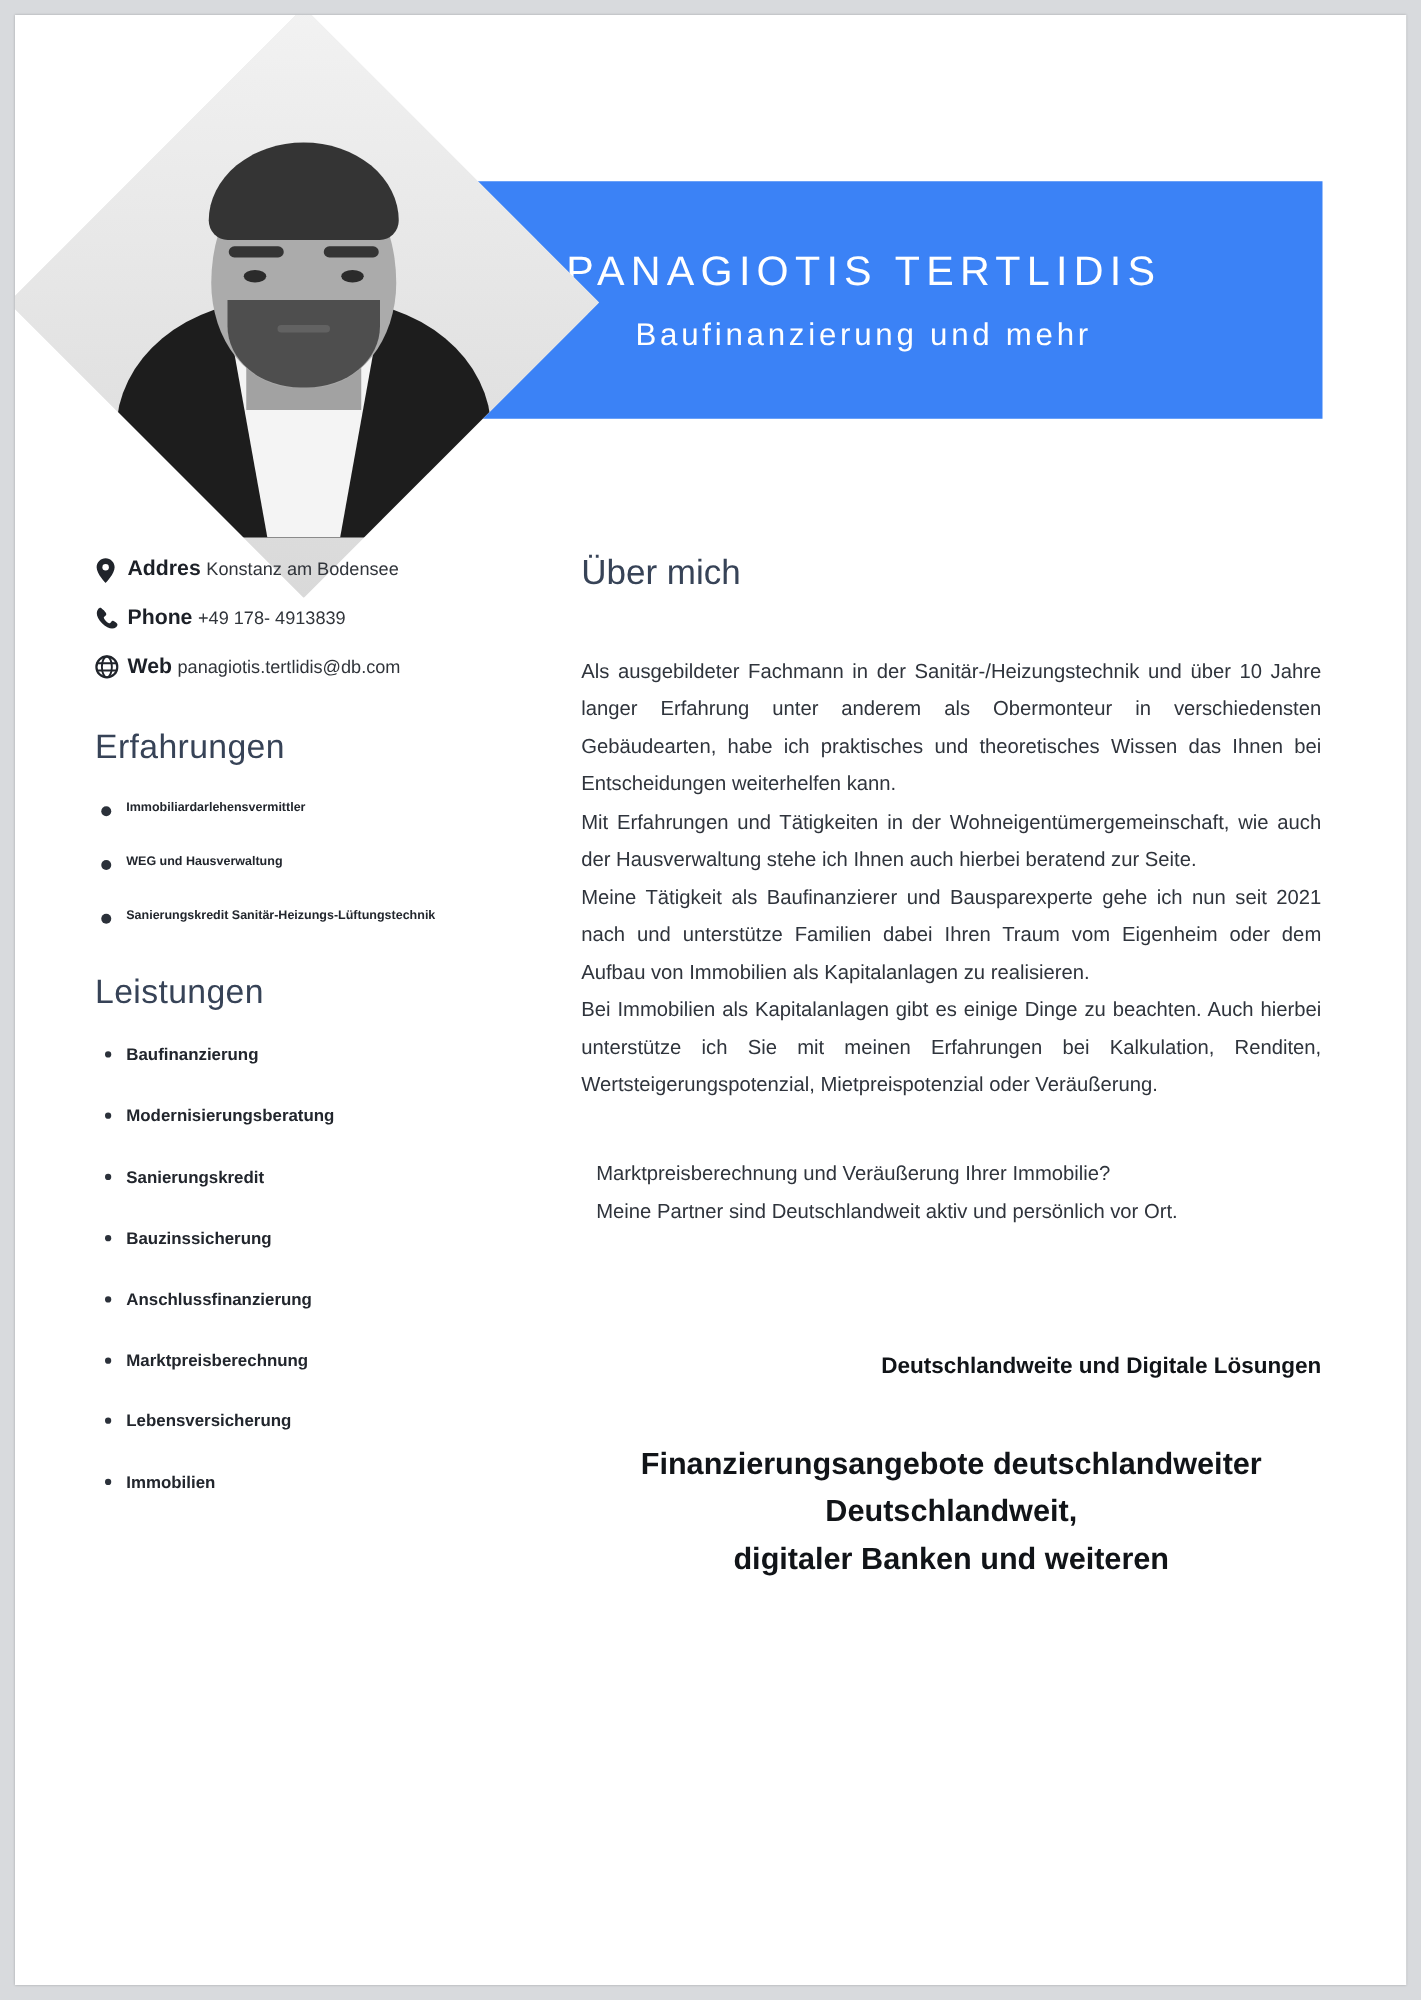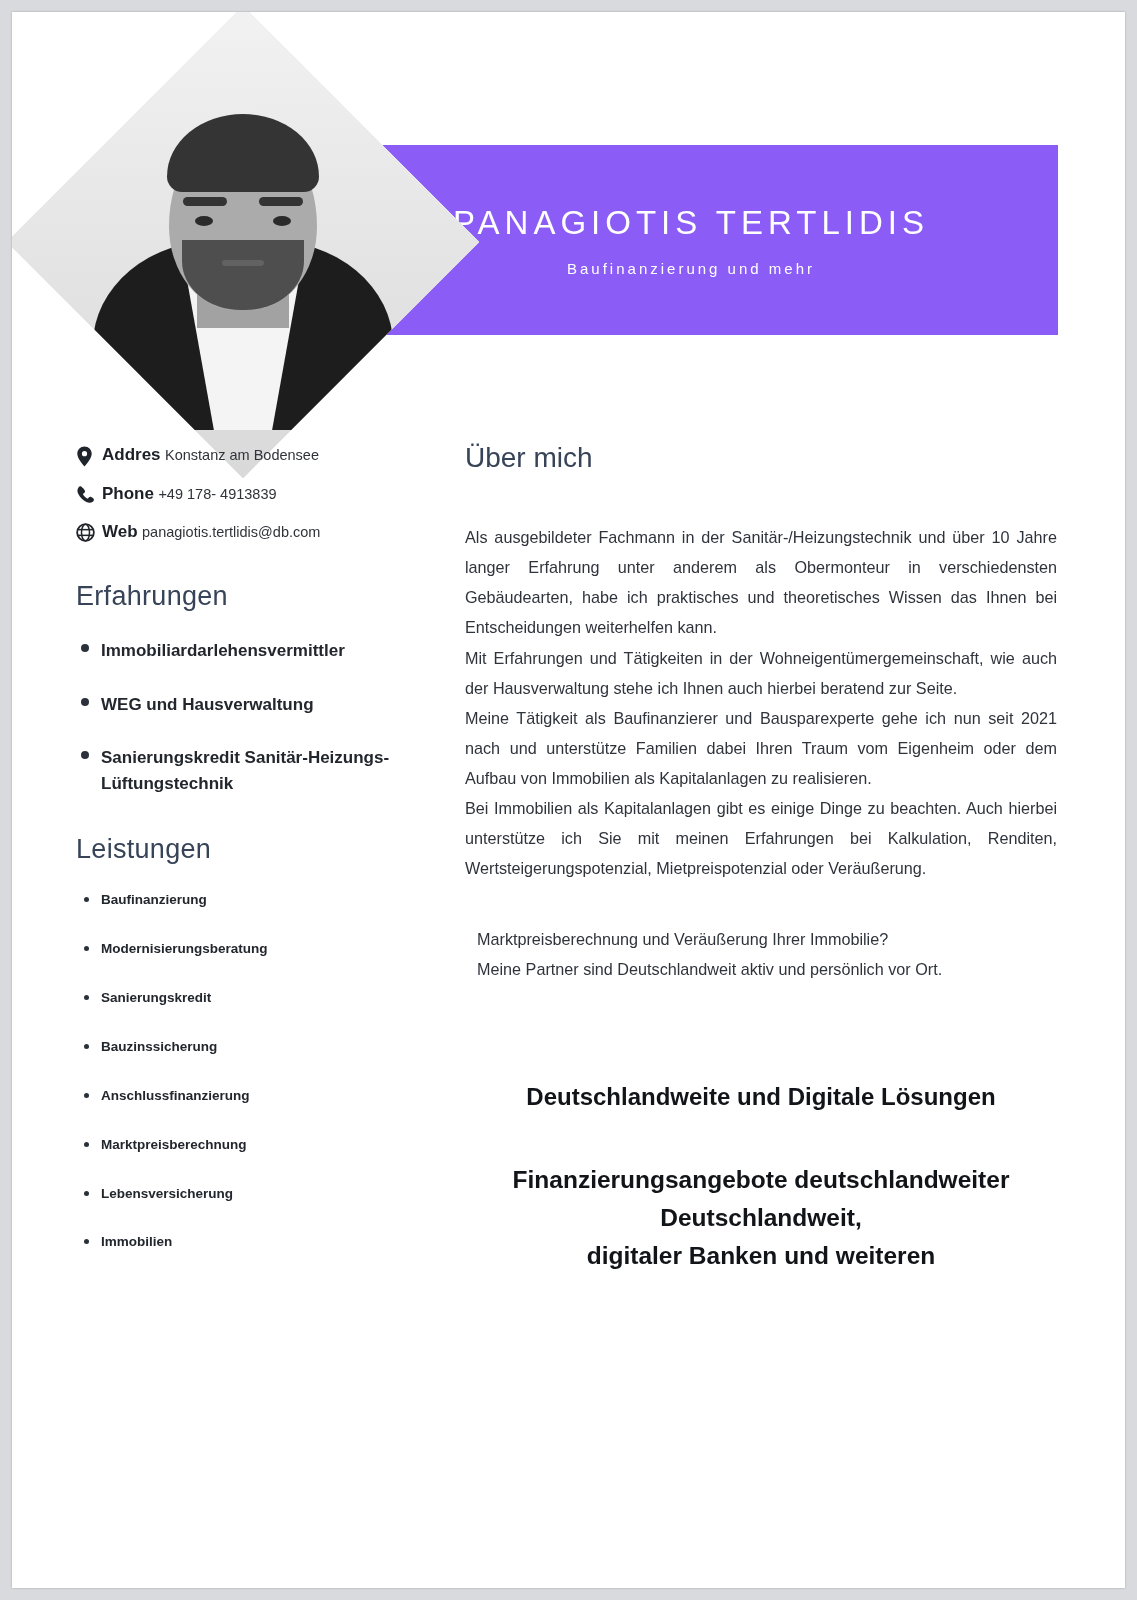--- a/index.html
+++ b/index.html
@@ -34,37 +34,37 @@
     top: 0;
     width: 100%;
     height: 410px;
   }
   .header-bar {
     position: absolute;
     left: 312px;
     top: 133px;
     width: 734px;
     height: 190px;
-    background: #8b5cf6;
+    background: #3b82f6;
     display: flex;
     flex-direction: column;
     align-items: center;
     justify-content: center;
   }
   .header-name {
     color: #ffffff;
     font-size: 33px;
     letter-spacing: 5px;
     font-weight: 400;
     margin: 0 0 18px 0;
     text-align: center;
   }
   .header-sub {
     color: #ffffff;
-    font-size: 15px;
+    font-size: 25px;
     letter-spacing: 3px;
     font-weight: 400;
     margin: 0;
     text-align: center;
   }
 
   
   .photo-wrap {
     position: absolute;
     left: 64px;
@@ -228,21 +228,21 @@
   }
   .exp-list, .serv-list {
     list-style: none;
     margin: 0;
     padding: 0;
   }
   .exp-list li {
     position: relative;
     padding-left: 25px;
     margin-bottom: 28px;
-    font-size: 17px;
+    font-size: 10px;
     font-weight: bold;
     color: #22262d;
     line-height: 1.5;
   }
   .exp-list li::before {
     content: "";
     position: absolute;
     left: 5px;
     top: 6px;
     width: 8px;
@@ -295,24 +295,24 @@
   .about-p2 {
     font-size: 16.2px;
     color: #2f343c;
     text-align: justify;
     line-height: 1.86;
     margin: 12px;
   }
 
   .highlight-1 {
     margin-top: 96px;
-    font-size: 24px;
+    font-size: 18px;
     font-weight: bold;
     color: #111418;
-    text-align: center;
+    text-align: right;
     line-height: 1.4;
   }
   .highlight-2 {
     margin-top: 48px;
     font-size: 24.5px;
     font-weight: bold;
     color: #111418;
     text-align: center;
     line-height: 1.55;
   }

